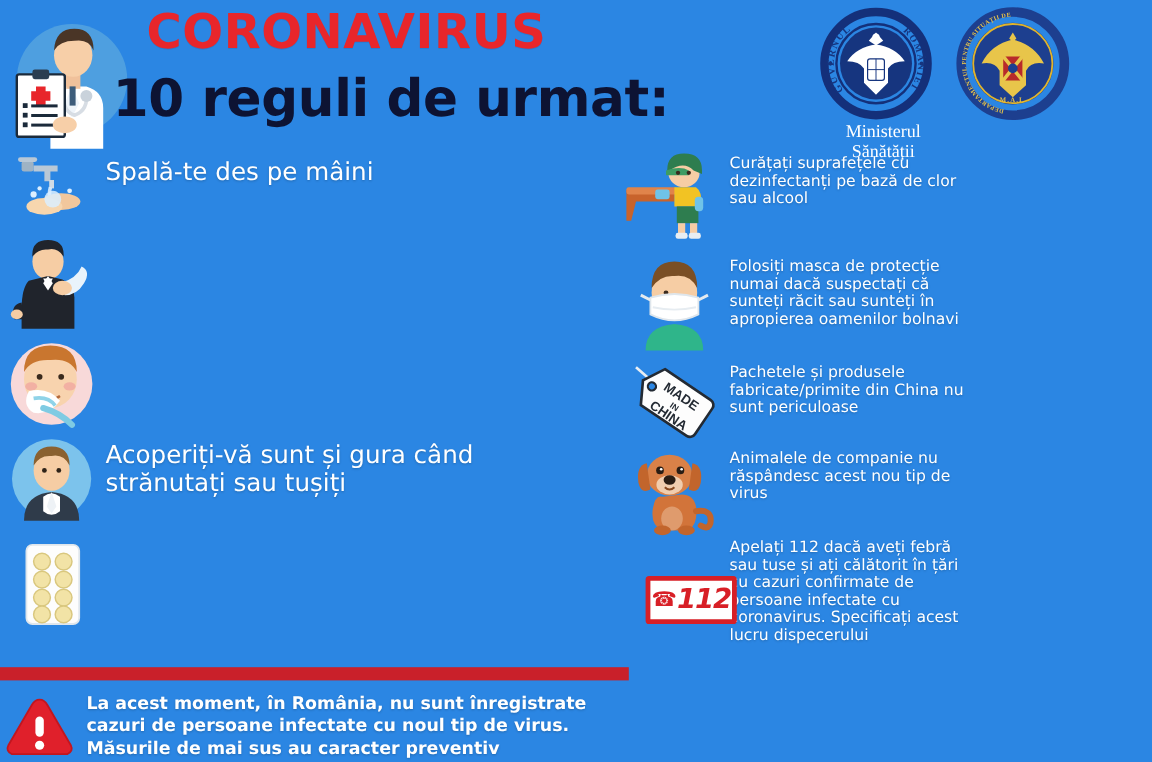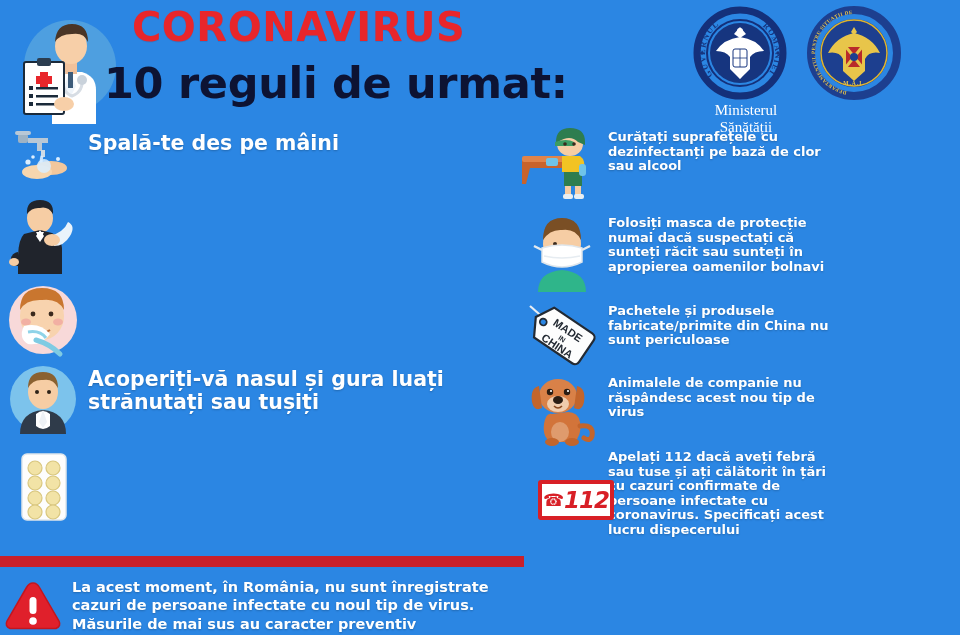--- a/index.html
+++ b/index.html
@@ -5,21 +5,21 @@
   html,body{margin:0;padding:0;}
   body{
     width:960px;height:635px;overflow:hidden;
     background:#2b86e3;
     font-family:"Liberation Sans", sans-serif;
     position:relative;
   }
   .poster{position:relative;width:960px;height:635px;background:#2b86e3;overflow:hidden;}
 
   
-  .header{position:absolute;left:18px;top:0;width:922px;height:128px;}
+  .header{position:absolute;left:8px;top:0;width:922px;height:128px;}
   .doctor-icon{position:absolute;left:2px;top:6px;width:104px;height:118px;}
   .title-main{
     position:absolute;left:114px;top:4px;
     font-size:40px;font-weight:bold;letter-spacing:.5px;
     color:#e8262b;
     font-family:"DejaVu Sans", sans-serif;
     text-shadow:0 1px 0 rgba(0,0,0,.08);
   }
   .title-sub{
     position:absolute;left:86px;top:58px;
@@ -38,21 +38,21 @@
   }
 
   
   .col{position:absolute;top:128px;}
   .col-left{left:0;width:500px;}
   .col-right{left:510px;width:450px;}
 
   .rule{position:relative;display:flex;align-items:flex-start;}
   .rule .ico{flex:0 0 auto;position:relative;}
   .rule .txt{
-    color:#ffffff;font-weight:bold;
+    color:#ffffff;font-weight:normal;
     font-family:"DejaVu Sans", sans-serif;
     text-shadow:0 1px 2px rgba(0,0,0,.22);
     line-height:1.12;
     white-space:pre-line;
   }
 
   
   .col-left .rule{margin-bottom:4px;}
   .col-left .ico{width:74px;height:auto;margin-left:6px;}
   .col-left .txt{font-size:20.5px;margin-left:8px;margin-top:4px;}
@@ -244,21 +244,21 @@
           <circle cx="37" cy="35" r="33" fill="#7cc3ec"></circle>
           <path d="M14 70 Q14 48 37 46 Q60 48 60 70 Z" fill="#2f3b4a"></path>
           <ellipse cx="37" cy="28" rx="15" ry="17" fill="#f6cda4"></ellipse>
           <path d="M22 24 Q22 8 37 8 Q52 8 52 24 Q47 14 37 16 Q27 15 22 24 Z" fill="#8a6130"></path>
           <circle cx="31" cy="28" r="2" fill="#2e2318"></circle>
           <circle cx="43" cy="28" r="2" fill="#2e2318"></circle>
           <path d="M30 50 Q37 44 44 50 L44 62 Q37 68 30 62 Z" fill="#ffffff"></path>
           <path d="M37 46 L33 58 L37 64 L41 58 Z" fill="#eef2f6"></path>
         </svg>
       </div>
-      <div class="txt">Acoperiți-vă nasul și gura luați
+      <div class="txt">Acoperiți-vă sunt și gura când
 strănutați sau tușiți</div>
     </div>
 
     <div class="rule" style="margin-top:16px;">
       <div class="ico">
         <svg width="74" height="74" viewBox="0 0 74 74">
           <rect x="16" y="4" width="44" height="66" rx="5" fill="#fdfdfd" stroke="#dfe6ec" stroke-width="1.5"></rect>
           <g fill="#f2e3a6" stroke="#d9c77e" stroke-width="1.2">
             <circle cx="29" cy="18" r="7"></circle>
               <circle cx="47" cy="18" r="7"></circle>

